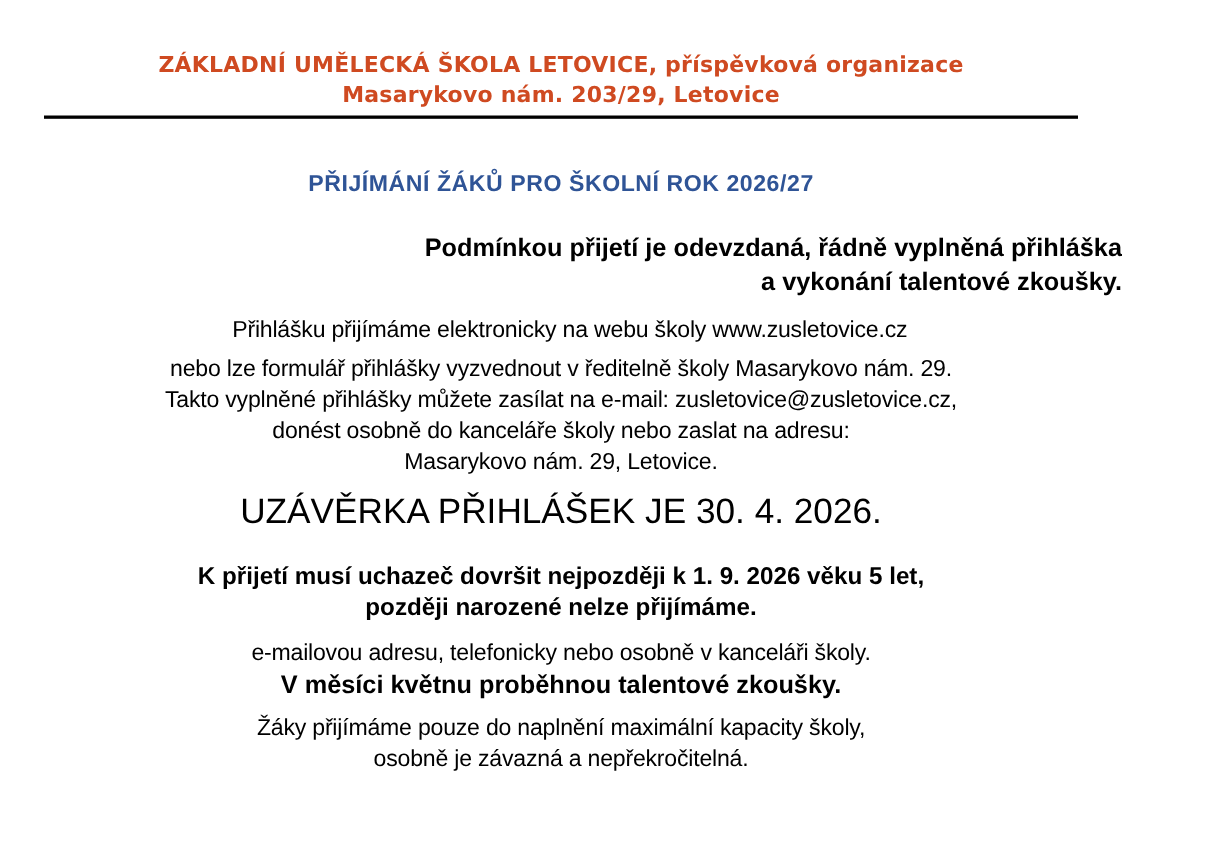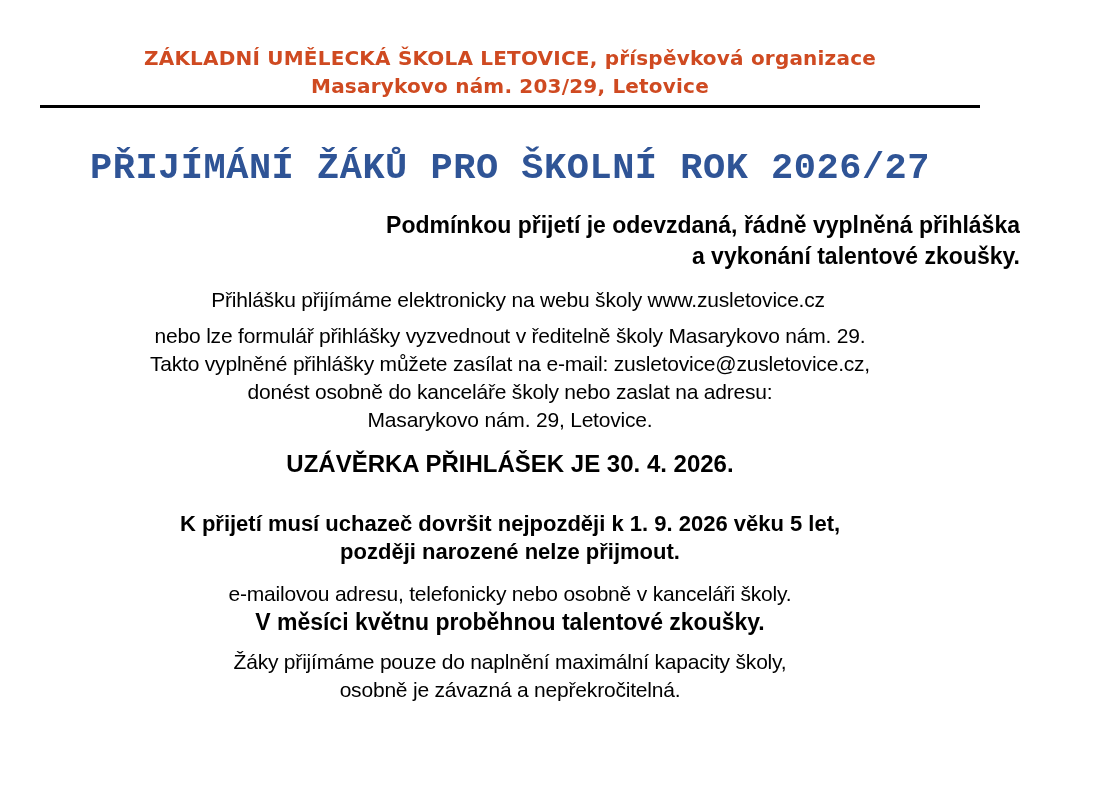--- a/index.html
+++ b/index.html
@@ -30,26 +30,25 @@
     letter-spacing: 0.2px;
   }
   .rule {
     border: 0;
     border-top: 3px solid #000000;
     margin: 5px 40px 0 40px;
   }
   
   .doc-title {
     margin-top: 40px;
-    font-size: 37px;
+    font-size: 21px;
     line-height: 40px;
     font-weight: bold;
     color: var(--title-blue, #2f5496);
     letter-spacing: 0.5px;
-    font-family: Liberation Mono, monospace;
   }
   
   .para {
     letter-spacing: -0.2px;
   }
   .para .ln {
     line-height: 28px;
     font-size: 21px;
   }
   .para-bold-intro { margin-top: 22px; }
@@ -57,22 +56,22 @@
     font-weight: bold;
     font-size: 23px;
     line-height: 31px;
     letter-spacing: 0;
     text-align: right;
   }
   .para-electronic { margin-top: 14px; padding-left: 16px; }
   .para-form { margin-top: 8px; }
   .para-deadline { margin-top: 12px; }
   .para-deadline .ln {
-    font-weight: bold;
-    font-size: 24px;
+    font-weight: normal;
+    font-size: 32px;
     line-height: 36px;
     letter-spacing: 0;
   }
   .para-age { margin-top: 28px; }
   .para-age .ln {
     font-weight: bold;
     font-size: 22px;
     line-height: 28px;
     letter-spacing: 0;
   }
@@ -115,21 +114,21 @@
       <div class="ln">donést osobně do kanceláře školy nebo zaslat na adresu:</div>
       <div class="ln">Masarykovo nám. 29, Letovice.</div>
     </div>
 
     <div class="para para-deadline">
       <div class="ln">UZÁVĚRKA PŘIHLÁŠEK JE 30. 4. 2026.</div>
     </div>
 
     <div class="para para-age">
       <div class="ln">K přijetí musí uchazeč dovršit nejpozději k 1. 9. 2026 věku 5 let,</div>
-      <div class="ln">později narozené nelze přijmout.</div>
+      <div class="ln">později narozené nelze přijímáme.</div>
     </div>
 
     <div class="para para-followup">
       <div class="ln">e-mailovou adresu, telefonicky nebo osobně v kanceláři školy.</div>
       <div class="ln ln-bold">V měsíci květnu proběhnou talentové zkoušky.</div>
     </div>
 
     <div class="para para-capacity">
       <div class="ln">Žáky přijímáme pouze do naplnění maximální kapacity školy,</div>
       <div class="ln">osobně je závazná a nepřekročitelná.</div>

